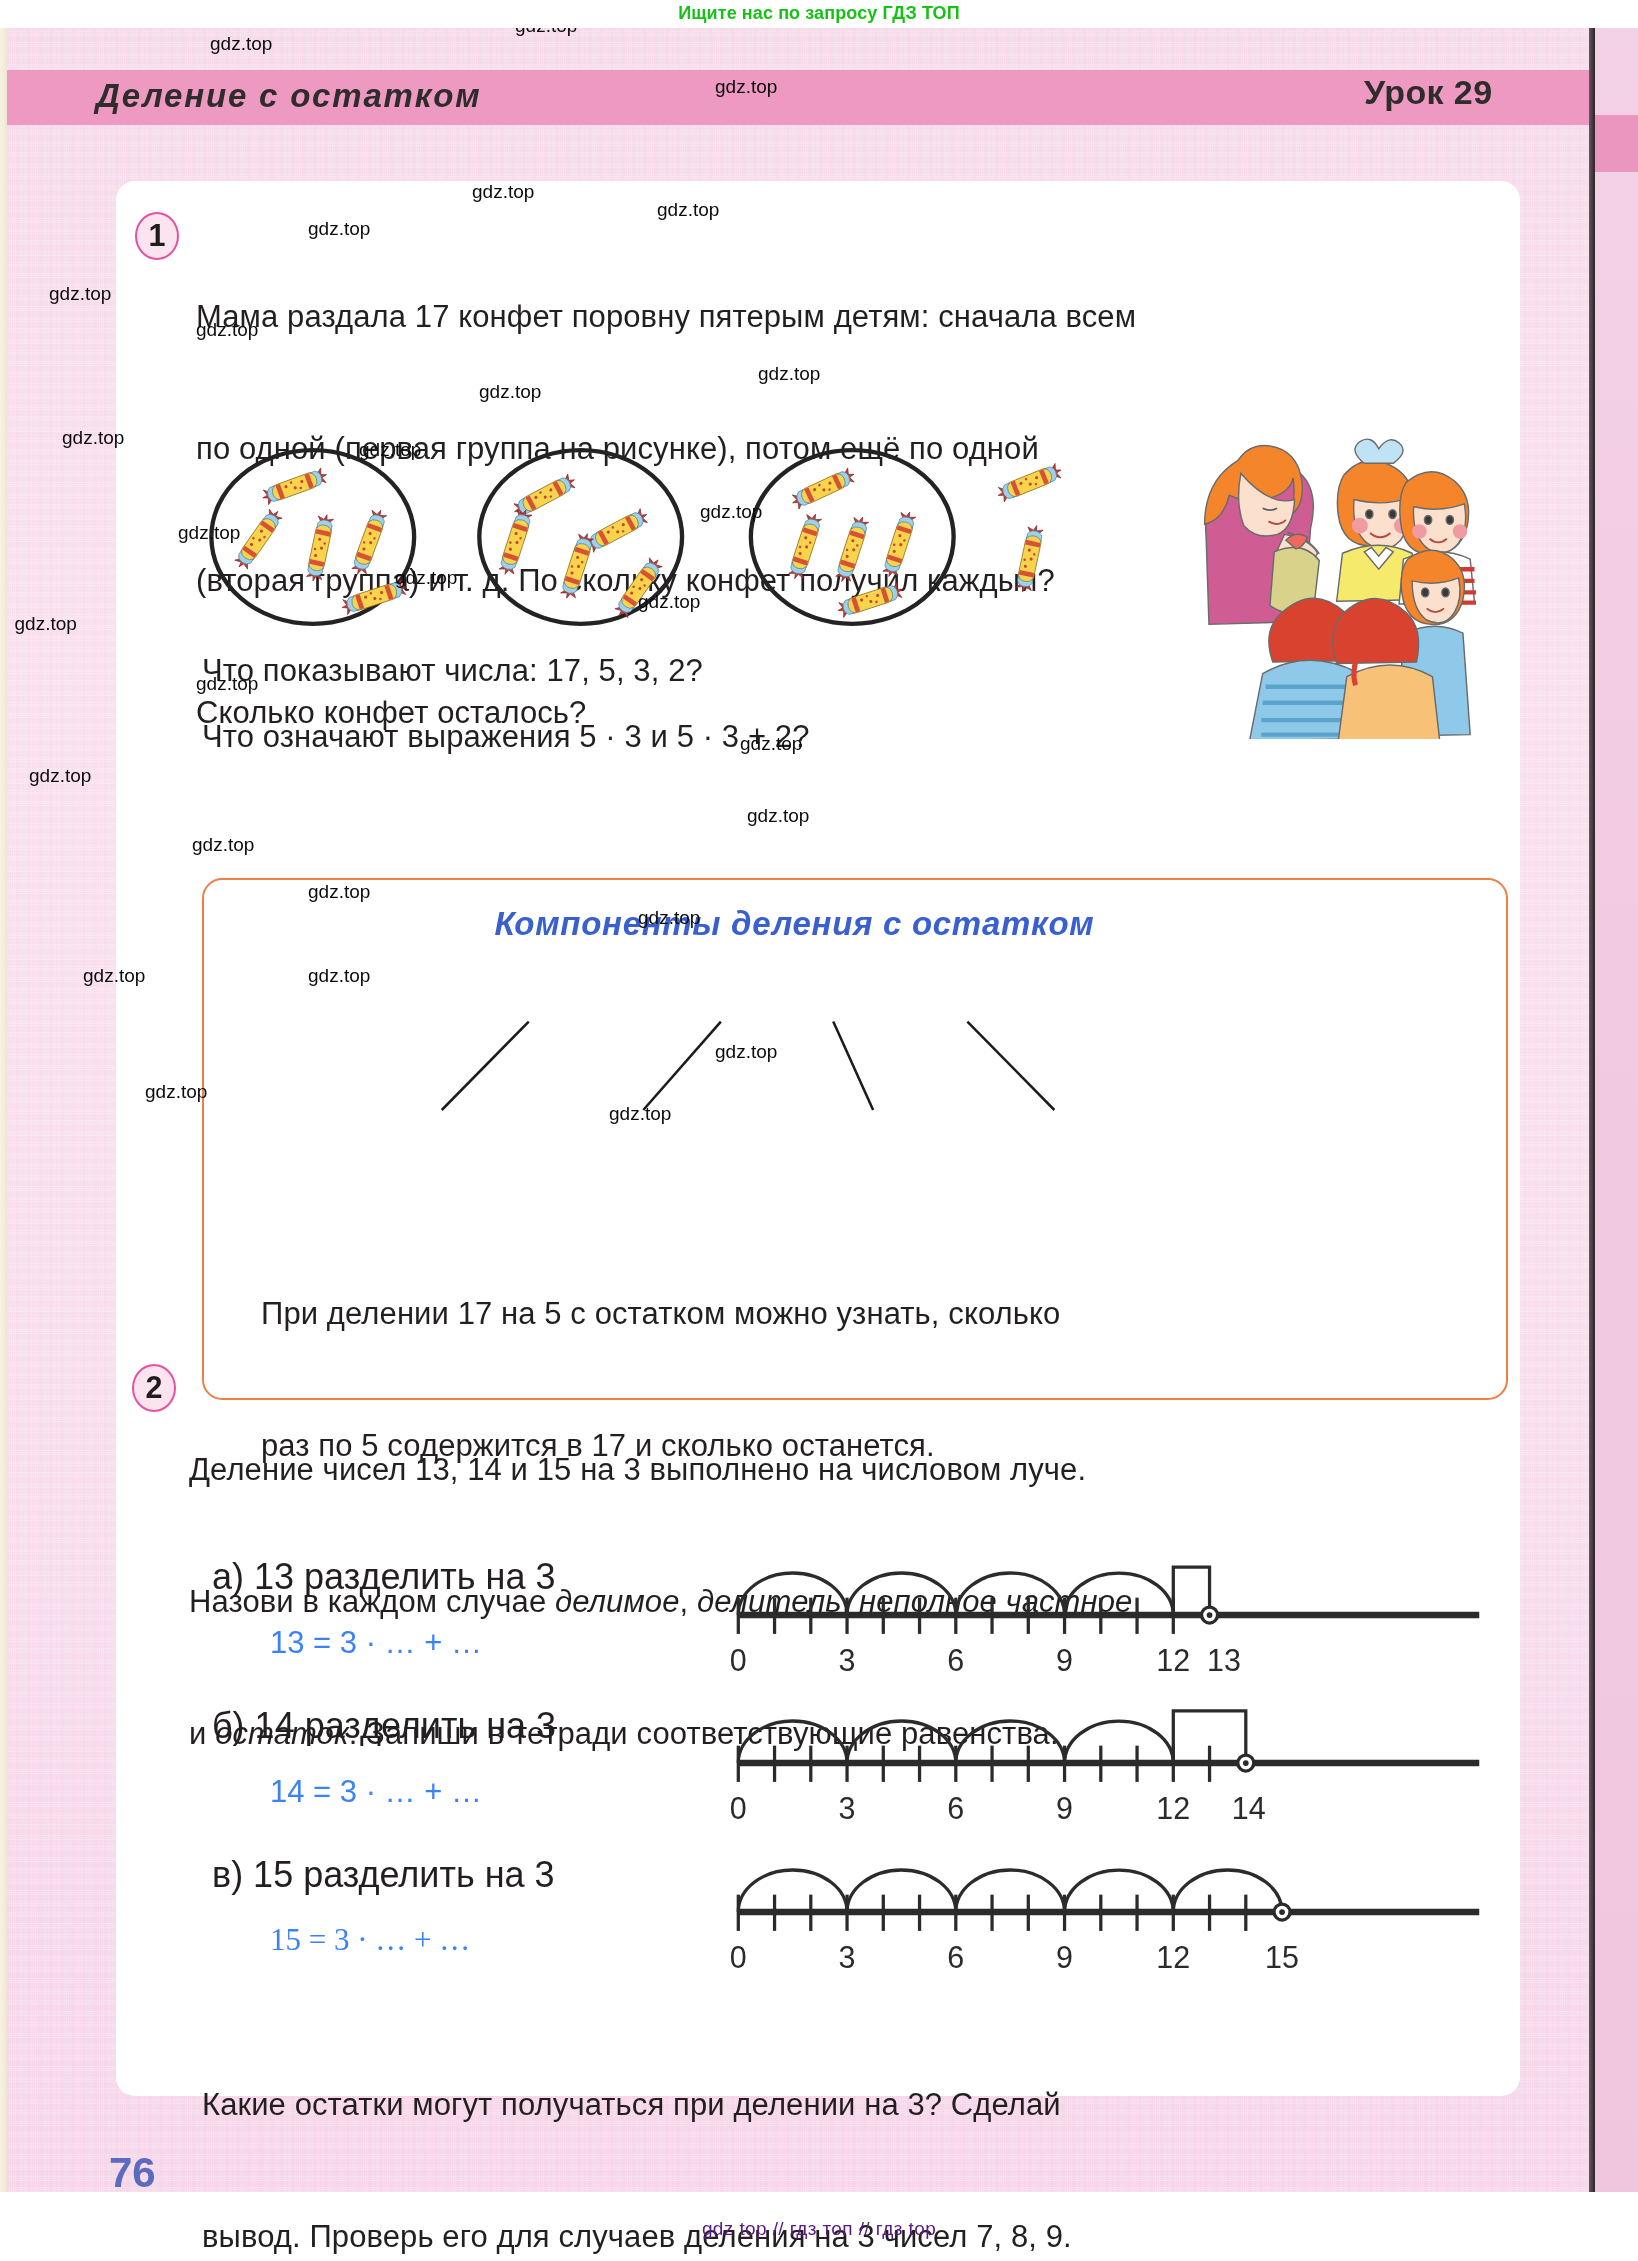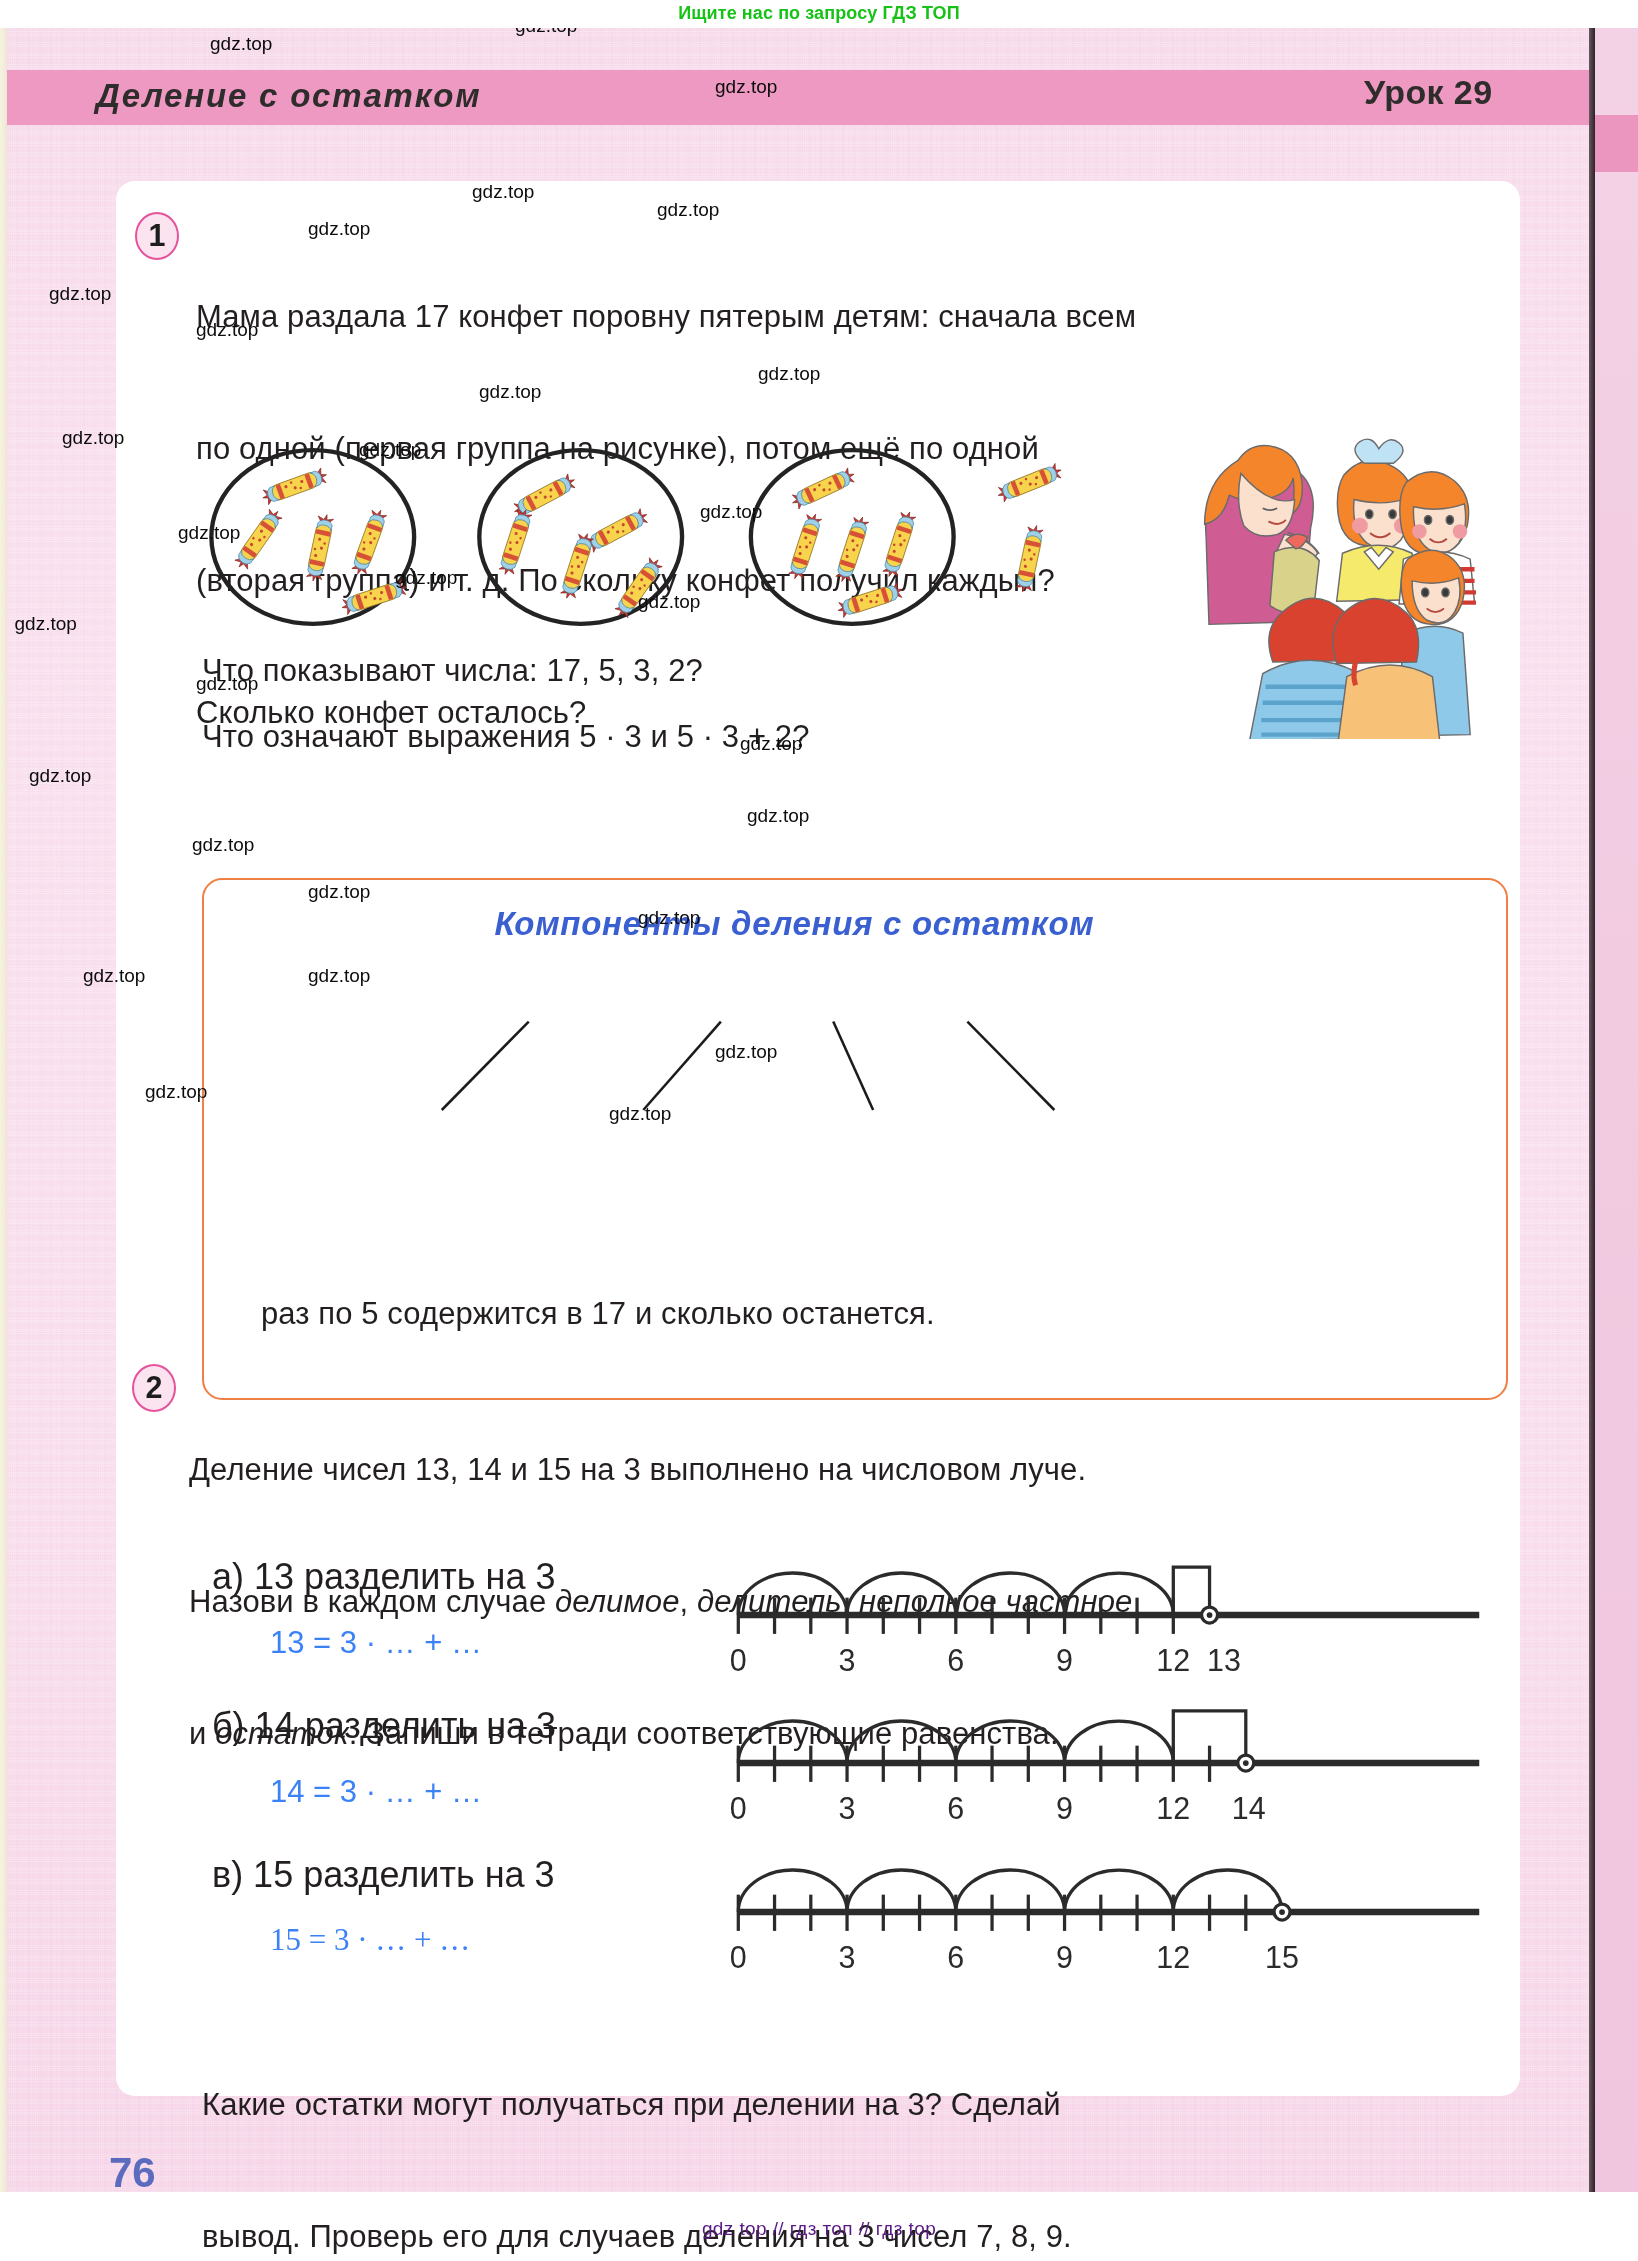--- a/index.html
+++ b/index.html
@@ -372,20 +372,21 @@
   <div class="eq-op" style="top:995px; left:892px;">+</div>
   <div class="eq-num" style="top:990px; left:972px;">2</div>
 
   <div class="eq-lbl" style="top:1082px; left:247px;">Делимое</div>
   <div class="eq-lbl" style="top:1082px; left:448px;">Делитель</div>
   <div class="eq-lbl" style="top:1082px; left:675px;">Неполное</div>
   <div class="eq-lbl" style="top:1128px; left:675px;">частное</div>
   <div class="eq-lbl" style="top:1082px; left:856px;">Остаток</div>
 
   <div class="txt" id="rb-text">
+    <span class="l">При делении 17 на 5 с остатком можно узнать, сколько</span>
     <span class="l">раз по 5 содержится в 17 и сколько останется.</span>
   </div>
 
   <div class="badge" id="badge2">2</div>
 
   <div class="txt" id="t2">
     <span class="l">Деление чисел 13, 14 и 15 на 3 выполнено на числовом луче.</span>
     <span class="l">Назови в каждом случае <i>делимое</i>, <i>делитель</i>, <i>неполное частное</i></span>
     <span class="l">и <i>остаток</i>. Запиши в тетради соответствующие равенства.</span>
   </div>

